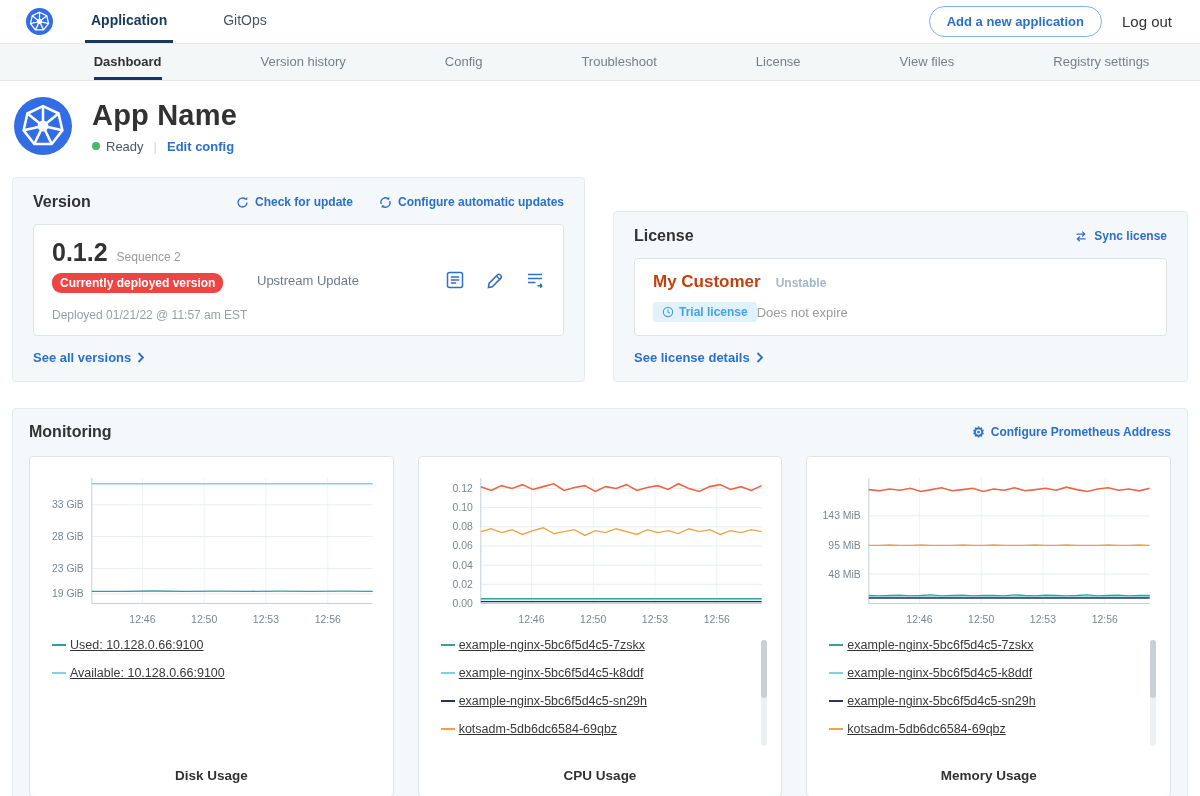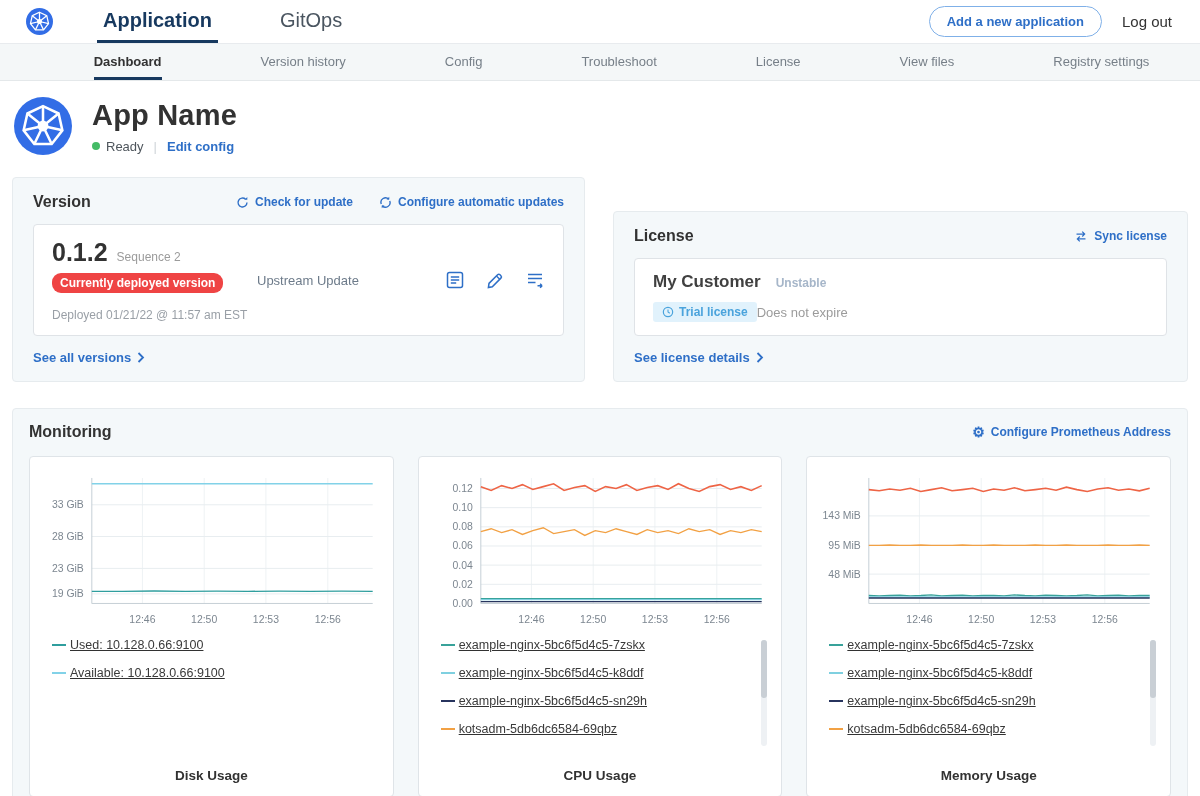--- a/index.html
+++ b/index.html
@@ -5,21 +5,21 @@
   * { box-sizing: border-box; margin: 0; padding: 0; }
   html,body { width:1200px; height:796px; background:#fff; overflow:hidden;
     font-family:"Liberation Sans", sans-serif; color:#323232; }
 
   
   .topnav { height:44px; display:flex; align-items:center; padding:0 28px 0 26px;
     border-bottom:1px solid #e8ebee; background:#fff; }
   .k8s-logo { display:inline-flex; }
   .topnav-tabs { display:flex; height:100%; margin-left:32px; }
   .topnav-tab { display:flex; align-items:center; padding:8px 6px; margin-right:44px;
-    font-size:20px; color:#4a5560; cursor:pointer; border-bottom:3px solid transparent;margin-left:12px; }
+    font-size:14px; color:#4a5560; cursor:pointer; border-bottom:3px solid transparent; }
   .topnav-tab.active { color:#17395f; font-weight:bold; border-bottom:3px solid #17395f; }
   .topnav-right { margin-left:auto; display:flex; align-items:center; gap:20px; }
   .add-app-btn { background:#fff; border:1px solid #7fb0e8; color:#2e6fc7; font-weight:bold;
     font-size:13px; border-radius:17px; padding:7px 17px; cursor:pointer;
     font-family:"Liberation Sans",sans-serif; }
   .logout { font-size:15px; color:#323232; cursor:pointer; }
 
   
   .subnav { height:37px; background:#f4f7f8; border-bottom:1px solid #e4e8ea;
     display:flex; justify-content:center; gap:56px; }
@@ -57,21 +57,21 @@
   .green-badge { display:inline-block; background:#ef4444; color:#fff; font-size:12px;
     font-weight:bold; border-radius:9px; padding:3px 8px; margin:6px 0 15px; }
   .deployed { font-size:12px; color:#999fa6; }
   .upstream { font-size:13px; font-weight:normal; color:#6d7b8a; flex:1; }
   .v-icons { display:flex; gap:20px; color:#2e6fc7; align-items:center; }
   .v-icons span { cursor:pointer; display:inline-flex; }
   .see-link { margin-top:14px; font-size:13px; }
 
   .license-card { flex:1; }
   .lic-row1 { display:flex; align-items:baseline; }
-  .customer { font-size:17px; font-weight:bold; color:#404040; }
+  .customer { font-size:17px; font-weight:bold; color:#c2410c; }
   .channel { font-size:12px; font-weight:bold; color:#a6b6c9; margin-left:15px; }
   .lic-row2 { display:flex; align-items:center; margin-top:10px; }
   .trial-badge { display:inline-flex; align-items:center; gap:5px; background:#e1f2fc;
     color:#4aa3dc; font-size:12px; font-weight:bold; border-radius:3px; padding:3px 9px; }
   .expires { font-size:13px; color:#9b9b9b; }
 
   
   .monitoring { margin:26px 12px 0; background:#f4f8fa; border:1px solid #e6ebee;
     border-radius:4px; padding:14px 16px 18px; }
   .charts-row { display:flex; gap:24px; margin-top:15px; }

